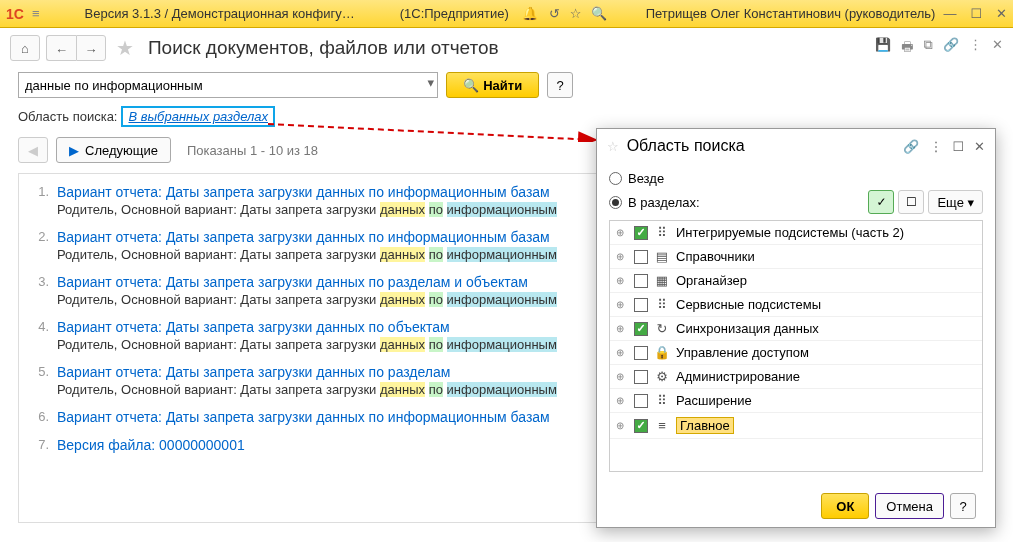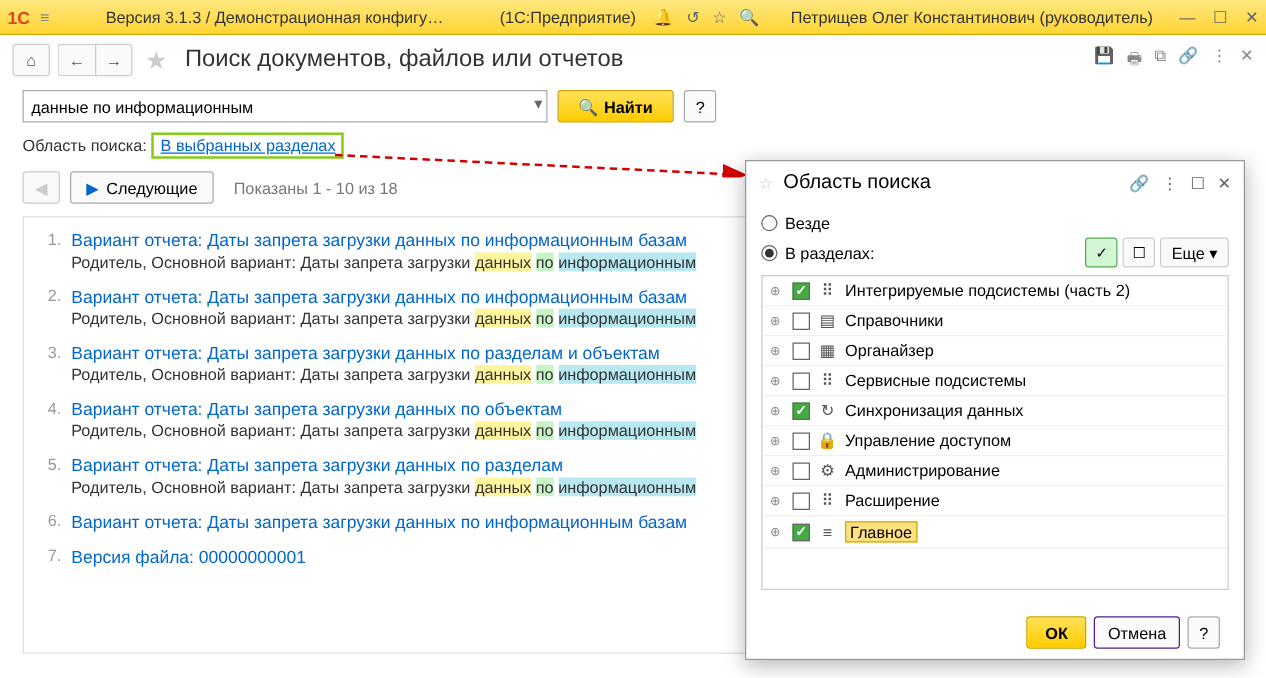--- a/index.html
+++ b/index.html
@@ -2,40 +2,40 @@
 <html><head>
 <meta charset="utf-8">
 <style>
 *{box-sizing:border-box;margin:0;padding:0;font-family:Arial,sans-serif;font-size:13px;}
 body{background:#fff;width:1013px;height:542px;position:relative;overflow:hidden;}
 .titlebar{height:28px;background:linear-gradient(#ffe680,#ffd633);display:flex;align-items:center;padding:0 6px;gap:8px;border-bottom:1px solid #d4a800;}
 .logo{font-weight:bold;color:#d42;font-size:14px;}
 .title-text{flex:0 0 auto;color:#333;padding-left:37px;}
 .title-icons{display:flex;gap:10px;align-items:center;margin-left:6px;}
 .title-icons span{color:#666;cursor:pointer;}
-.title-user{flex:1;color:#333;text-align:center;padding-left:4px;}
+.title-user{flex:1;color:#333;text-align:right;padding-left:4px;}
 .win-btns{display:flex;gap:14px;color:#666;}
 .win-btns span{cursor:pointer;}
 .toolbar{height:40px;display:flex;align-items:center;padding:4px 10px;gap:6px;}
 .btn-icon{width:30px;height:26px;border:1px solid #ccc;border-radius:3px;background:#fafafa;display:inline-flex;align-items:center;justify-content:center;cursor:pointer;color:#555;}
 .btn-nav{display:flex;}
 .btn-nav .btn-icon:first-child{border-radius:3px 0 0 3px;border-right:none;}
 .btn-nav .btn-icon:last-child{border-radius:0 3px 3px 0;}
 .star{color:#ccc;font-size:20px;margin:0 4px;}
 .page-title{font-size:19px;color:#333;margin-left:4px;}
 .right-tools{margin-left:auto;display:flex;gap:10px;color:#888;}
 .right-tools span{cursor:pointer;}
 .searchbar{display:flex;align-items:flex-start;padding:4px 18px;gap:8px;}
 .search-input{width:420px;height:26px;border:1px solid #aaa;padding:0 24px 0 6px;position:relative;}
 .search-wrap{position:relative;}
 .search-dd{position:absolute;right:4px;top:3px;color:#666;pointer-events:none;}
 .btn-find{height:26px;padding:0 16px;background:linear-gradient(#ffe25a,#ffcc00);border:1px solid #c9a200;border-radius:3px;font-weight:bold;cursor:pointer;display:inline-flex;align-items:center;gap:4px;}
 .btn-help{width:26px;height:26px;border:1px solid #aaa;border-radius:3px;background:#fafafa;cursor:pointer;}
 .scope-row{padding:4px 18px;color:#333;display:flex;align-items:center;gap:4px;}
-.scope-link-box{border:2px solid #84cc16;padding:1px 5px;}
+.scope-link-box{border:2px solid #0ea5e9;padding:1px 5px;font-style:italic;}
 .scope-link{color:#0066cc;text-decoration:underline;cursor:pointer;}
 .arrow-line{position:absolute;top:122px;left:268px;width:330px;height:20px;pointer-events:none;}
 .nav-row{padding:6px 18px;display:flex;align-items:center;gap:8px;}
 .btn-next{height:26px;padding:0 12px;border:1px solid #aaa;border-radius:3px;background:#fafafa;cursor:pointer;display:inline-flex;align-items:center;gap:6px;}
 .shown{color:#777;margin-left:8px;}
 .results{margin:4px 18px;border:1px solid #ddd;height:350px;overflow:hidden;padding:10px 14px;}
 .result{margin-bottom:12px;display:flex;gap:8px;}
 .rnum{color:#999;width:16px;text-align:right;}
 .rbody{flex:1;}
 .rtitle{color:#0066cc;cursor:pointer;font-size:14px;}

